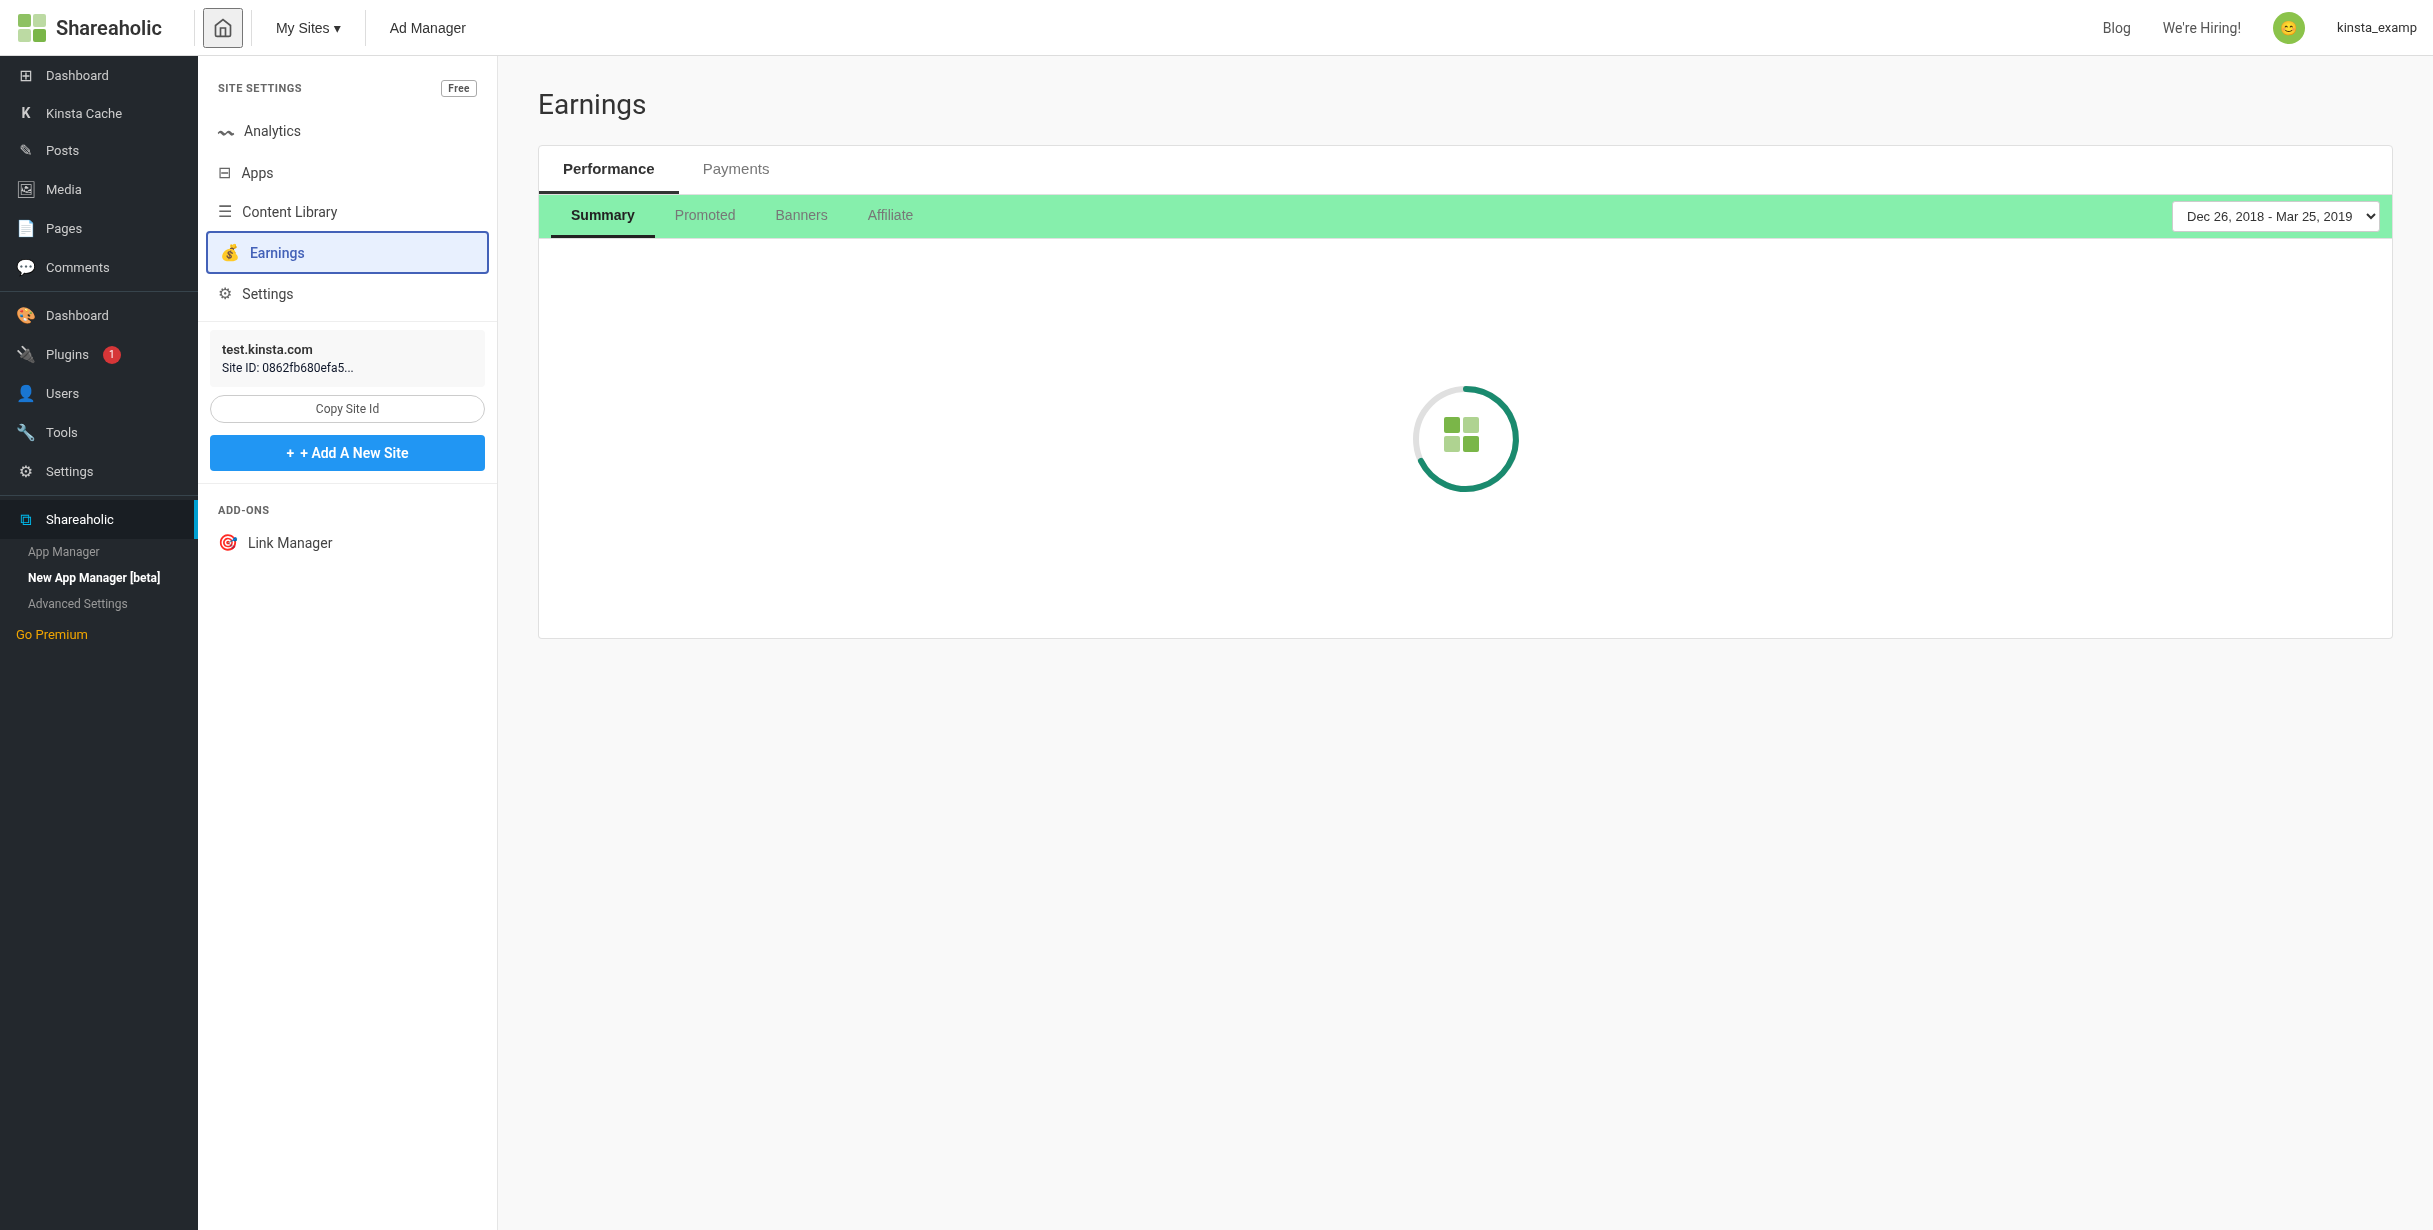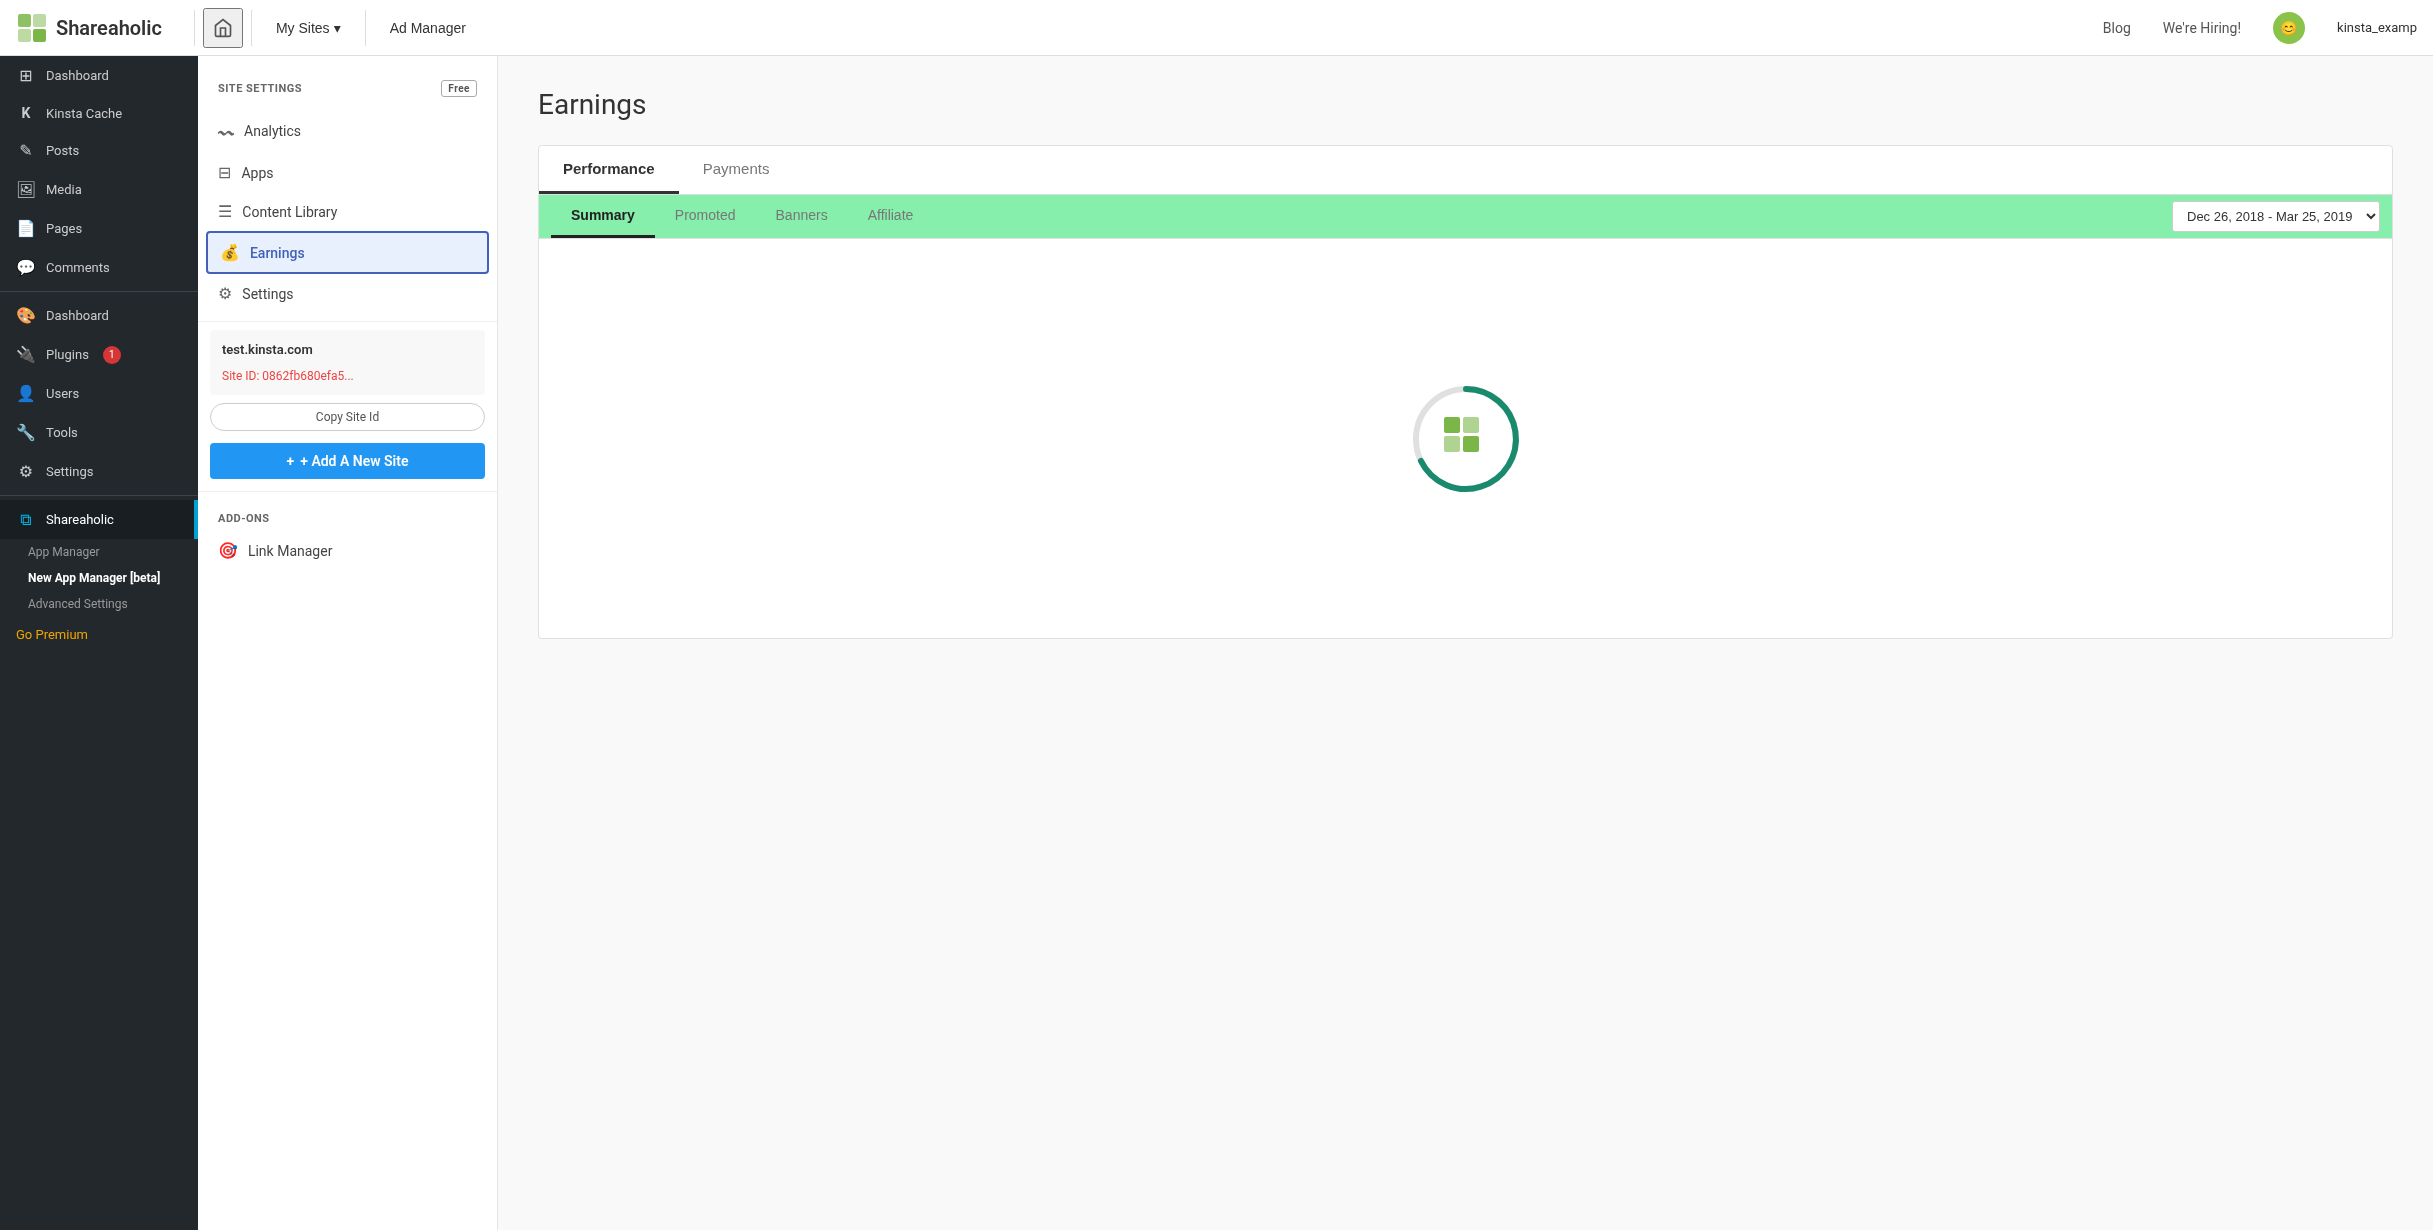--- a/index.html
+++ b/index.html
@@ -65,22 +65,22 @@
     .sh-sidebar-item.active {
       background: #e8f0fe; border-left: 3px solid #4361b8; color: #4361b8; font-weight: 500;
       border: 2px solid #4361b8; border-radius: 4px; margin: 0 8px; padding: 10px 12px;
     }
     .sh-sidebar-item .sh-icon { font-size: 16px; color: #666; }
     .sh-sidebar-item.active .sh-icon { color: #4361b8; }
     .sh-sidebar-divider { height: 1px; background: #eee; margin: 8px 0; }
     .site-info-box {
       margin: 8px 12px; padding: 12px; background: #f8f8f8; border-radius: 4px; font-size: 12px; color: #555;
     }
-    .site-info-box .site-name { font-size: 13px; font-weight: 600; color: #333; margin-bottom: 12px; }
-    .site-info-box .site-id { color: #ef4444; }
+    .site-info-box .site-name { font-size: 13px; font-weight: 600; color: #333; margin-bottom: 4px; }
+    .site-info-box .site-id { color: #0f172a; }
     .copy-site-btn {
       margin: 8px 12px 0; padding: 6px 12px; background: #fff; border: 1px solid #ccc;
       border-radius: 14px; font-size: 12px; color: #555; cursor: pointer; text-align: center;
     }
     .add-site-btn {
       margin: 12px; padding: 10px; background: #2196F3; color: #fff; border-radius: 4px;
       font-size: 14px; font-weight: 600; cursor: pointer; text-align: center; display: flex;
       align-items: center; justify-content: center; gap: 6px;
     }
     .sh-addons-header {

